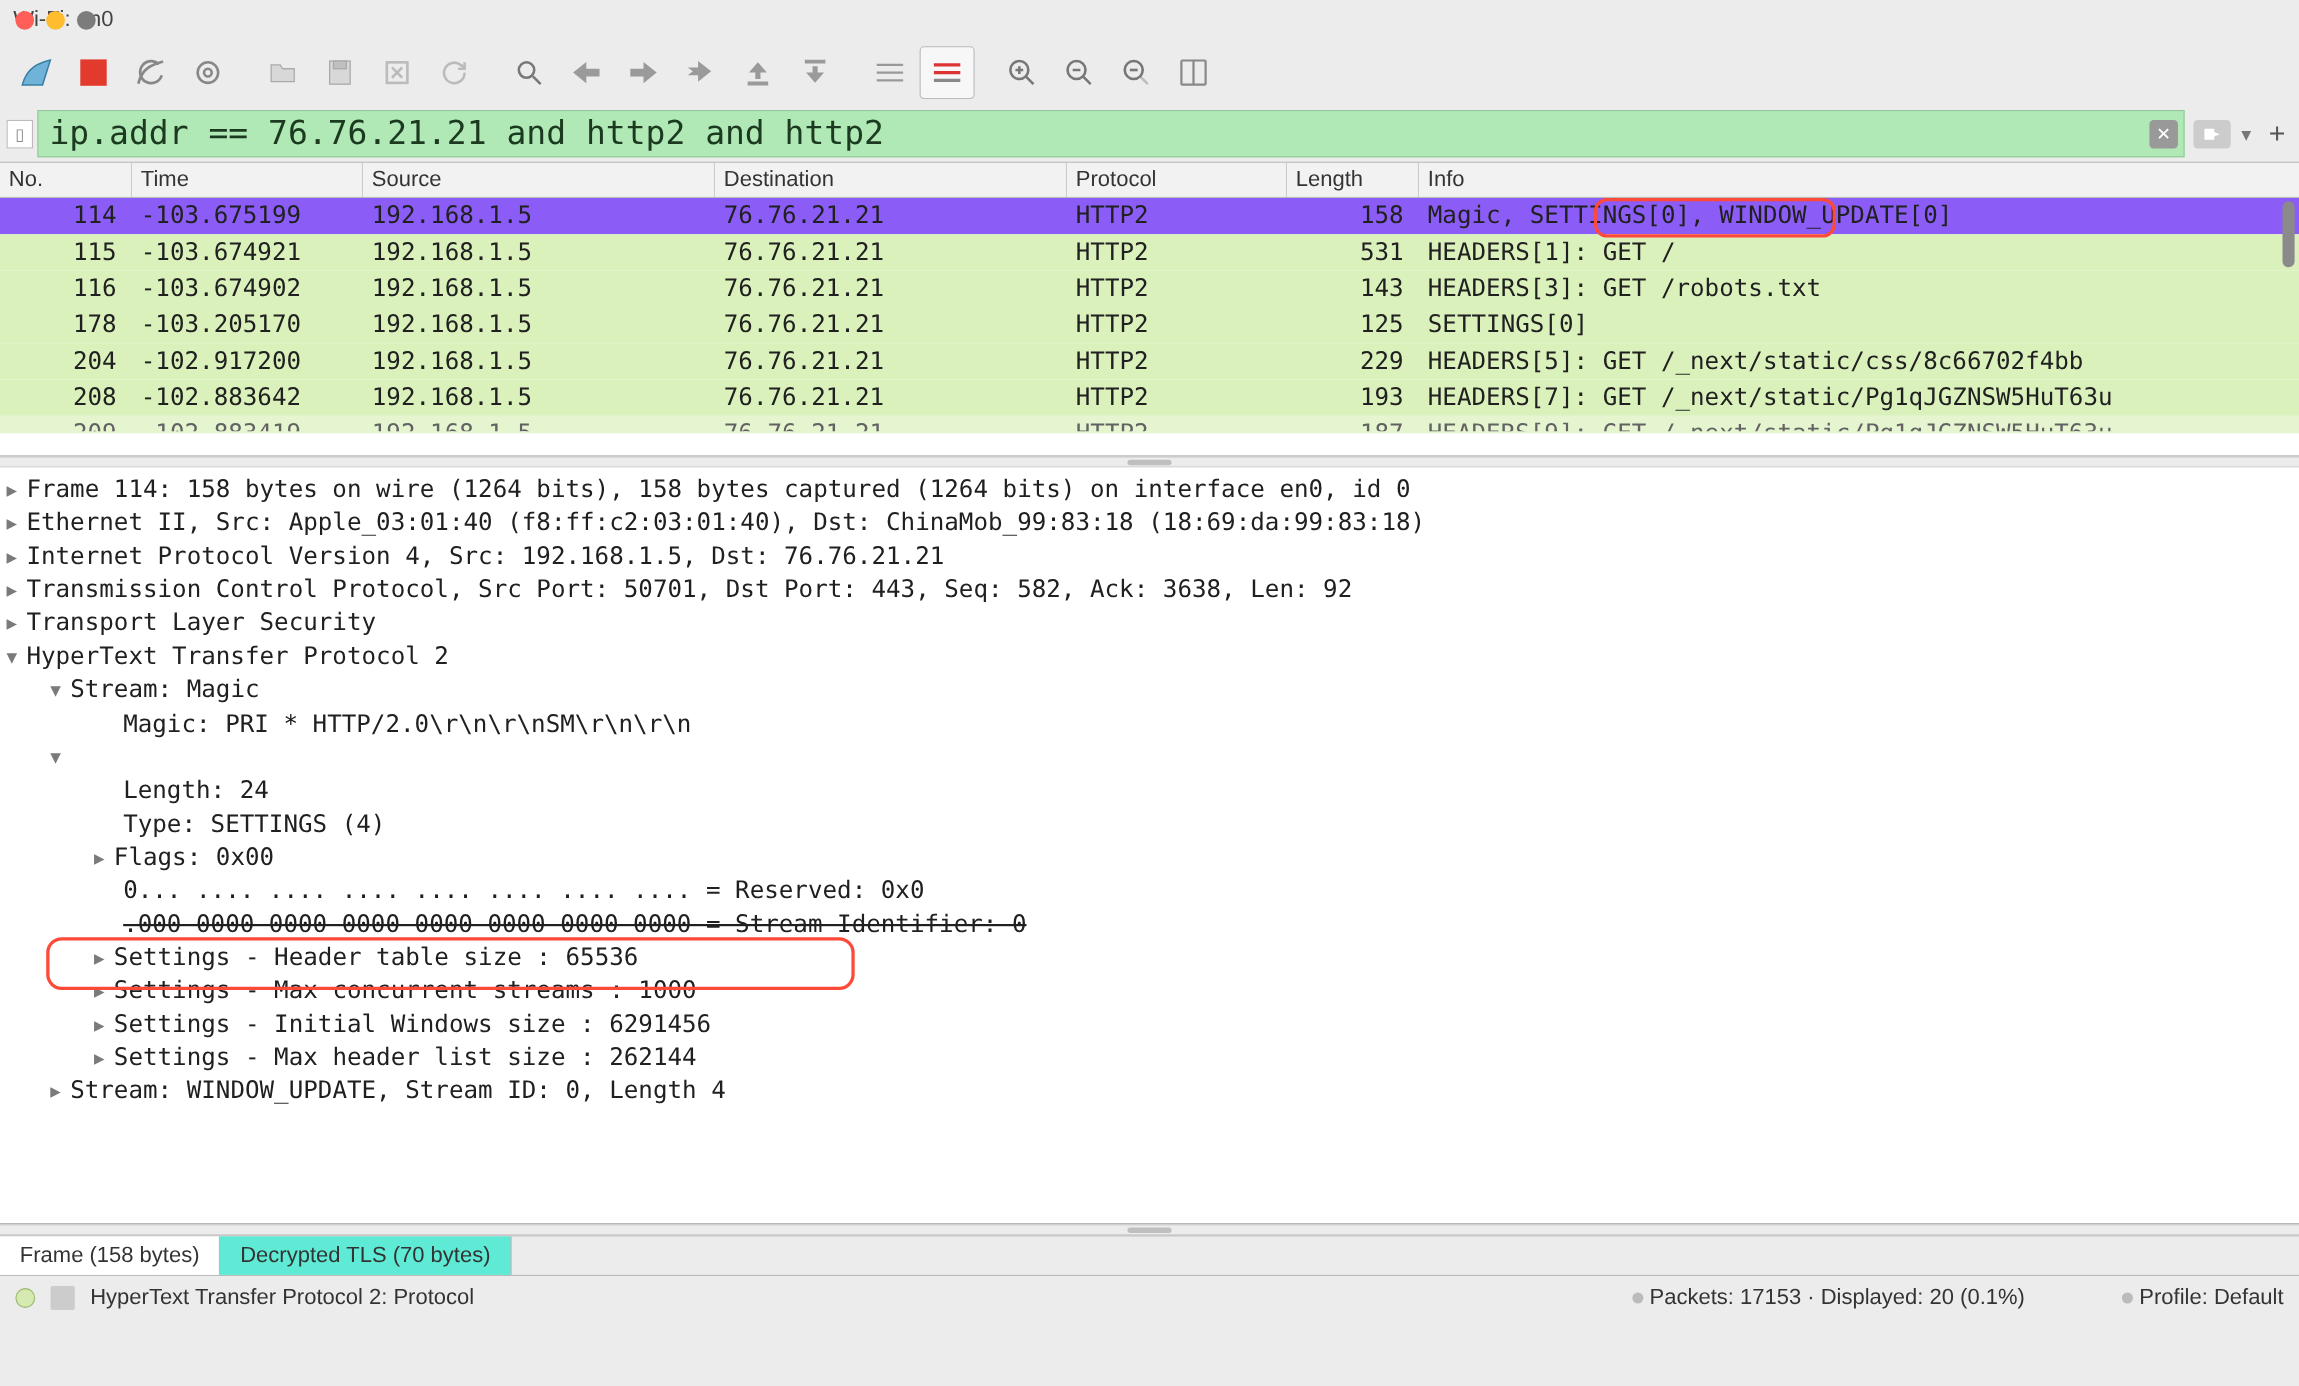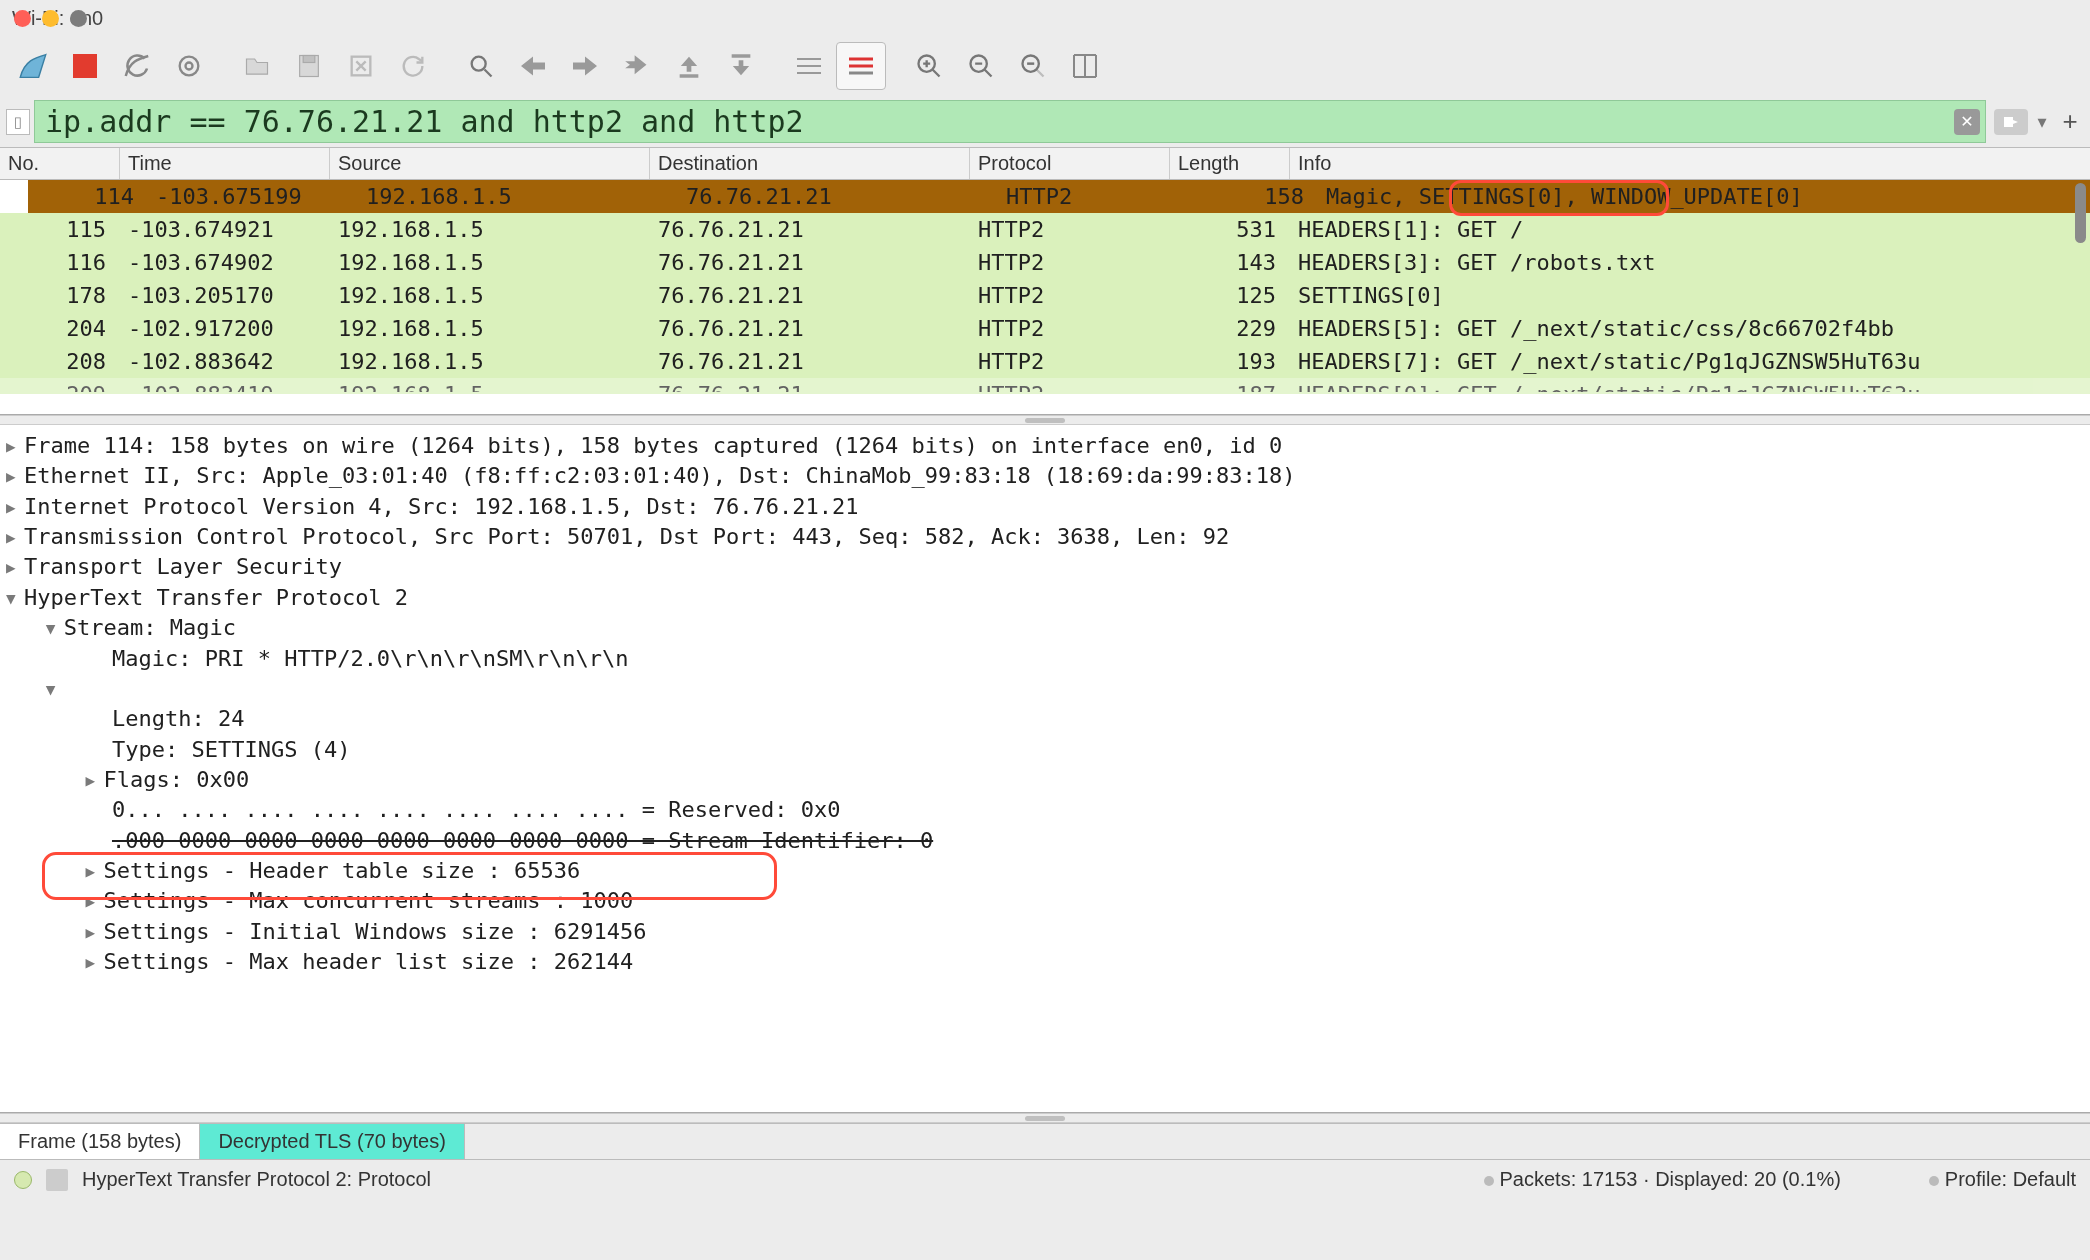--- a/index.html
+++ b/index.html
@@ -107,21 +107,21 @@
   }
   .pkt-row {
     display:grid;
     grid-template-columns: 120px 210px 320px 320px 200px 120px 1fr;
     padding:2px 0;
     white-space:nowrap;
   }
   .pkt-row > div { padding:2px 8px; overflow:hidden; }
   .pkt-row .num { text-align:right; padding-right:14px; }
   .pkt-row .len { text-align:right; padding-right:14px; }
-  .pkt-row.sel { background:#a16207;margin-left:28px; }
+  .pkt-row.sel { background:#8b5cf6; }
   .pkt-row.grn { background:#daf1bc; }
   .pkt-row.partial { height:16px; overflow:hidden; opacity:0.7; }
   .scroll-thumb {
     position:absolute; right:4px; top:3px; width:11px; height:60px;
     background:#8a8a8a; border-radius:6px;
   }
 
   .annot-box1 {
     position:absolute;
     border:3px solid #ff4a39;
@@ -434,20 +434,21 @@
   <div class="tree-line">   <span class="tri open"></span></div>
   <div class="tree-line">        <span>Length: 24</span></div>
   <div class="tree-line">        <span>Type: SETTINGS (4)</span></div>
   <div class="tree-line">      <span class="tri closed"></span><span>Flags: 0x00</span></div>
   <div class="tree-line">        <span>0... .... .... .... .... .... .... .... = Reserved: 0x0</span></div>
   <div class="tree-line">        <span style="text-decoration:line-through;">.000 0000 0000 0000 0000 0000 0000 0000 = Stream Identifier: 0</span></div>
   <div class="tree-line">      <span class="tri closed"></span><span>Settings - Header table size : 65536</span></div>
   <div class="tree-line">      <span class="tri closed"></span><span>Settings - Max concurrent streams : 1000</span></div>
   <div class="tree-line">      <span class="tri closed"></span><span>Settings - Initial Windows size : 6291456</span></div>
   <div class="tree-line">      <span class="tri closed"></span><span>Settings - Max header list size : 262144</span></div>
+  <div class="tree-line">   <span class="tri closed"></span><span>Stream: WINDOW_UPDATE, Stream ID: 0, Length 4</span></div>
 
   <div class="annot-box2" style="left:42px; top:427px; width:735px; height:48px;"></div>
 </div>
 
 <div class="hsplit">
     <div class="grip"></div>
   </div>
 
 <div class="bottom-tabs">
   <div class="btab active">Frame (158 bytes)</div>

